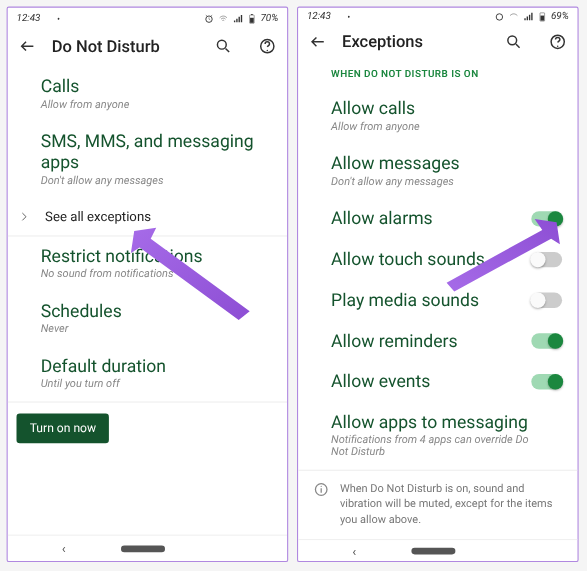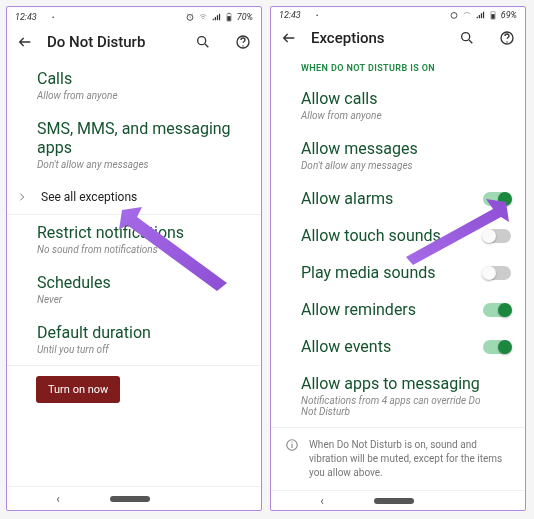--- a/index.html
+++ b/index.html
@@ -64,27 +64,27 @@
   .see-all {
     padding: 10px 12px 10px 10px;
     display: flex;
     align-items: center;
     gap: 14px;
     font-size: 12px;
     color: #222;
   }
   .divider { height: 1px; background: #eee; margin: 0; }
   .btn-turn-on {
-    background: #7f1d1d;
+    background: #14532d;
     color: #fff;
     border-radius: 3px;
     font-size: 11px;
     padding: 7px 12px;
     display: inline-block;
-    margin: 10px 29px;
+    margin: 10px 8px;
   }
   .toggle {
     width: 28px; height: 14px; border-radius: 7px; position: relative;
   }
   .toggle .knob {
     width: 14px; height: 14px; border-radius: 50%; position: absolute; top: 0;
     box-shadow: 0 1px 2px rgba(0,0,0,.3);
   }
   .toggle.on { background: #9fd9b3; }
   .toggle.on .knob { background: #1b873f; right: -1px; }

